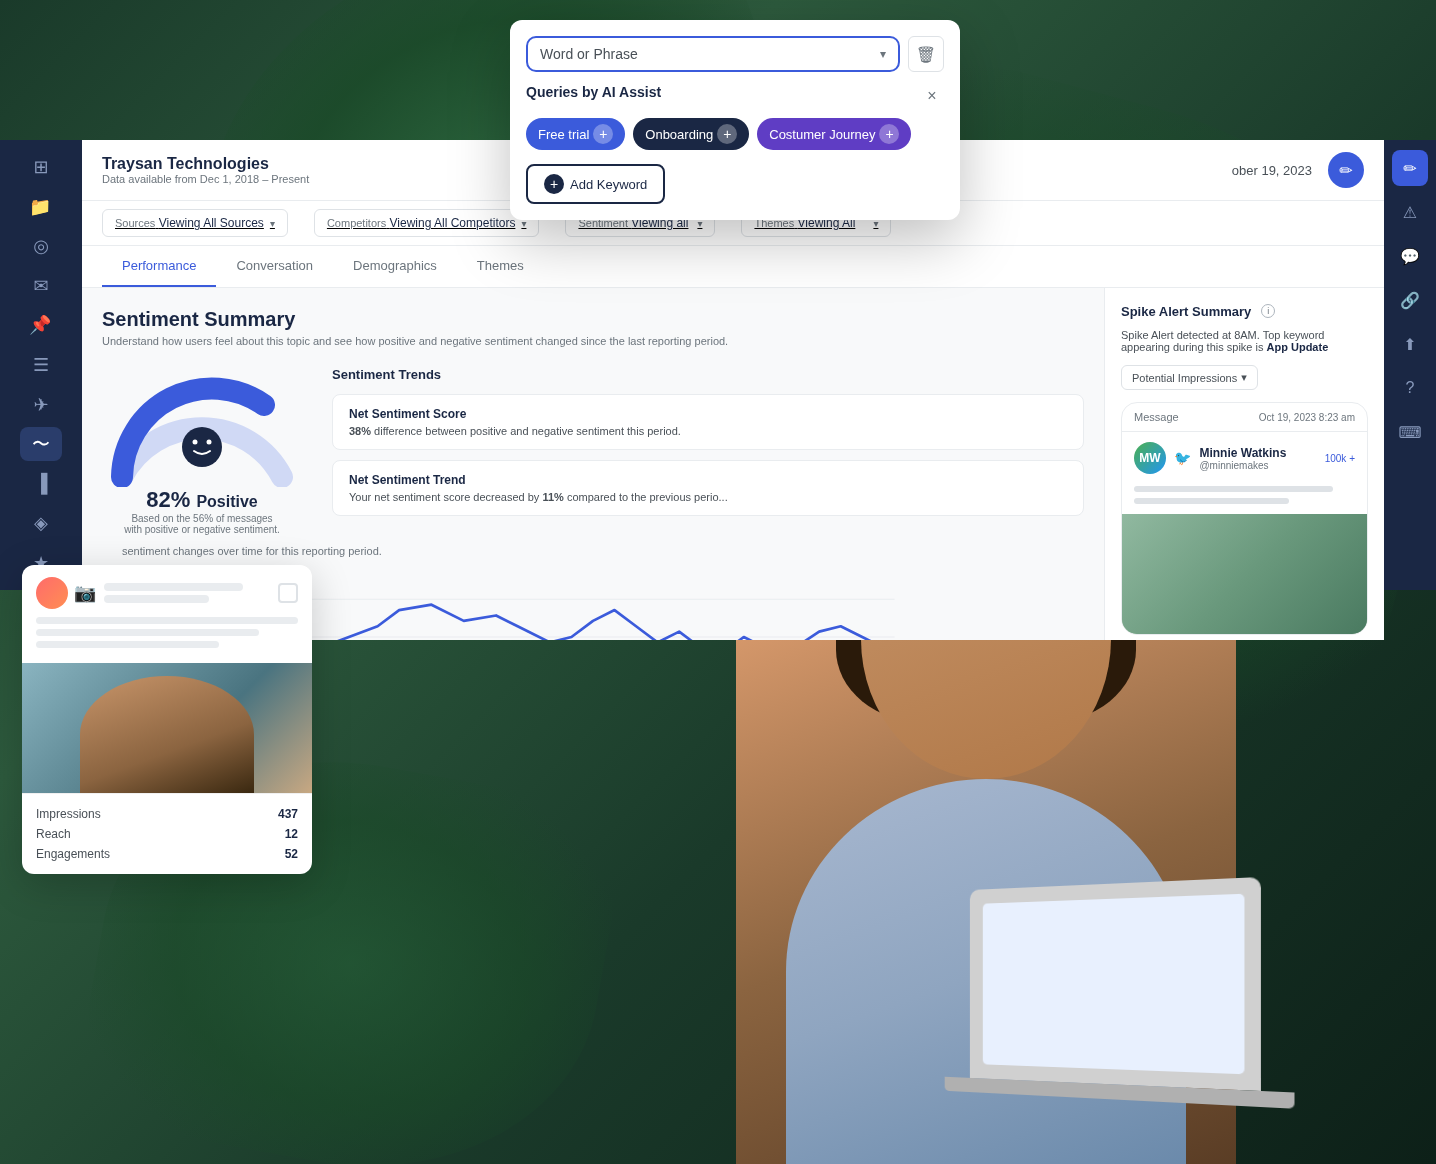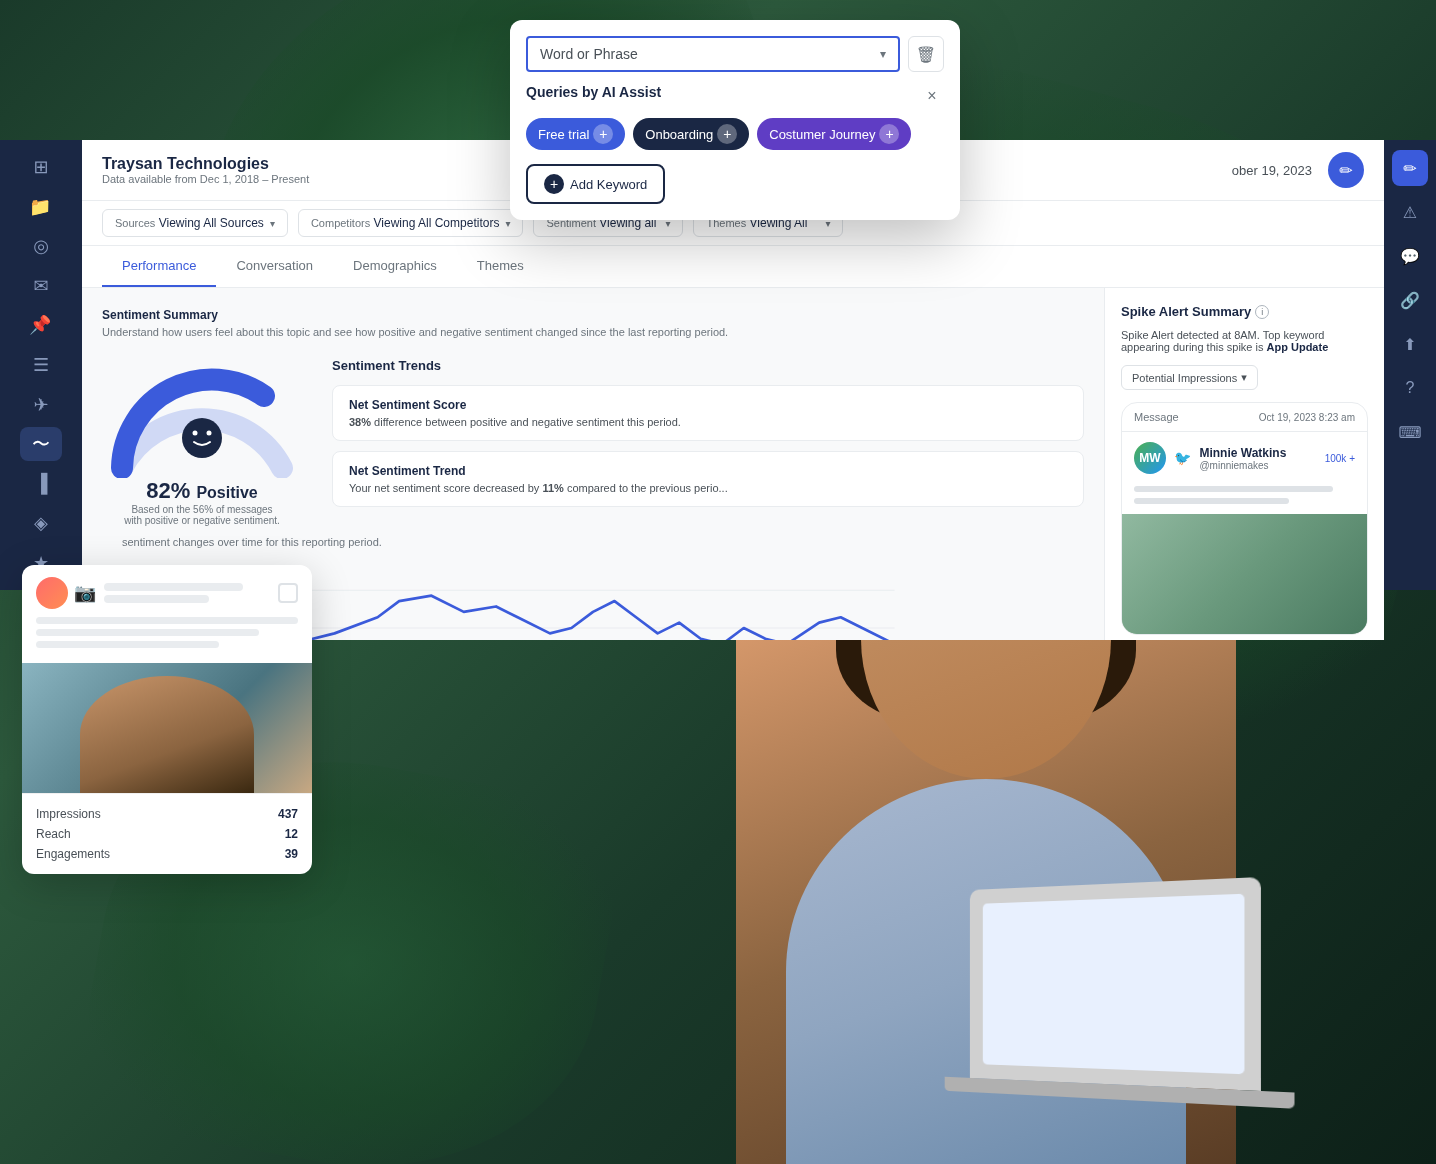--- a/index.html
+++ b/index.html
@@ -227,21 +227,22 @@
       cursor: pointer;
     }
 
     
     .filters-row {
       display: flex;
       align-items: center;
       padding: 8px 20px;
       background: white;
       border-bottom: 1px solid #e9ecef;
-      gap: 10px;
+      gap: 26px;
+      text-decoration: underline;
     }
     .filter-dropdown {
       display: flex;
       align-items: center;
       gap: 6px;
       padding: 6px 12px;
       border: 1px solid #dee2e6;
       border-radius: 6px;
       cursor: pointer;
       font-size: 12px;
@@ -279,21 +280,21 @@
       height: calc(100% - 130px);
     }
 
     
     .left-content {
       flex: 1;
       padding: 20px;
       overflow: hidden;
     }
     .sentiment-summary-title {
-      font-size: 12px;
+      font-size: 20px;
       font-weight: 600;
       color: #1a2744;
       margin-bottom: 4px;
     }
     .sentiment-summary-desc {
       font-size: 11px;
       color: #6c757d;
       margin-bottom: 20px;
     }
 
@@ -373,21 +374,22 @@
     
     .right-panel {
       width: 280px;
       border-left: 1px solid #e9ecef;
       padding: 16px;
       background: white;
       overflow: hidden;
     }
     .spike-alert-header {
       display: flex;
-      align-items: center;
+      align-items: flex-start;
+      gap: 6px;
       margin-bottom: 10px;
     }
     .spike-alert-title {
       font-size: 13px;
       font-weight: 600;
       color: #1a2744;
     }
     .spike-alert-desc {
       font-size: 11px;
       color: #495057;
@@ -495,21 +497,21 @@
       display: flex;
       align-items: center;
       gap: 8px;
       margin-bottom: 12px;
     }
     .keyword-input {
       flex: 1;
       display: flex;
       align-items: center;
       border: 2px solid #3b5bdb;
-      border-radius: 4px;
+      border-radius: 10px;
       padding: 8px 12px;
       font-size: 14px;
       color: #495057;
       background: white;
     }
     .keyword-input .input-text {
       flex: 1;
     }
     .keyword-input .chevron-icon {
       color: #6c757d;
@@ -979,16 +981,16 @@
     <div class="stat-row">
       <span class="stat-label">Impressions</span>
       <span class="stat-value">437</span>
     </div>
     <div class="stat-row">
       <span class="stat-label">Reach</span>
       <span class="stat-value">12</span>
     </div>
     <div class="stat-row">
       <span class="stat-label">Engagements</span>
-      <span class="stat-value">39</span>
+      <span class="stat-value">52</span>
     </div>
   </div>
 </div>
 
 </body></html>

